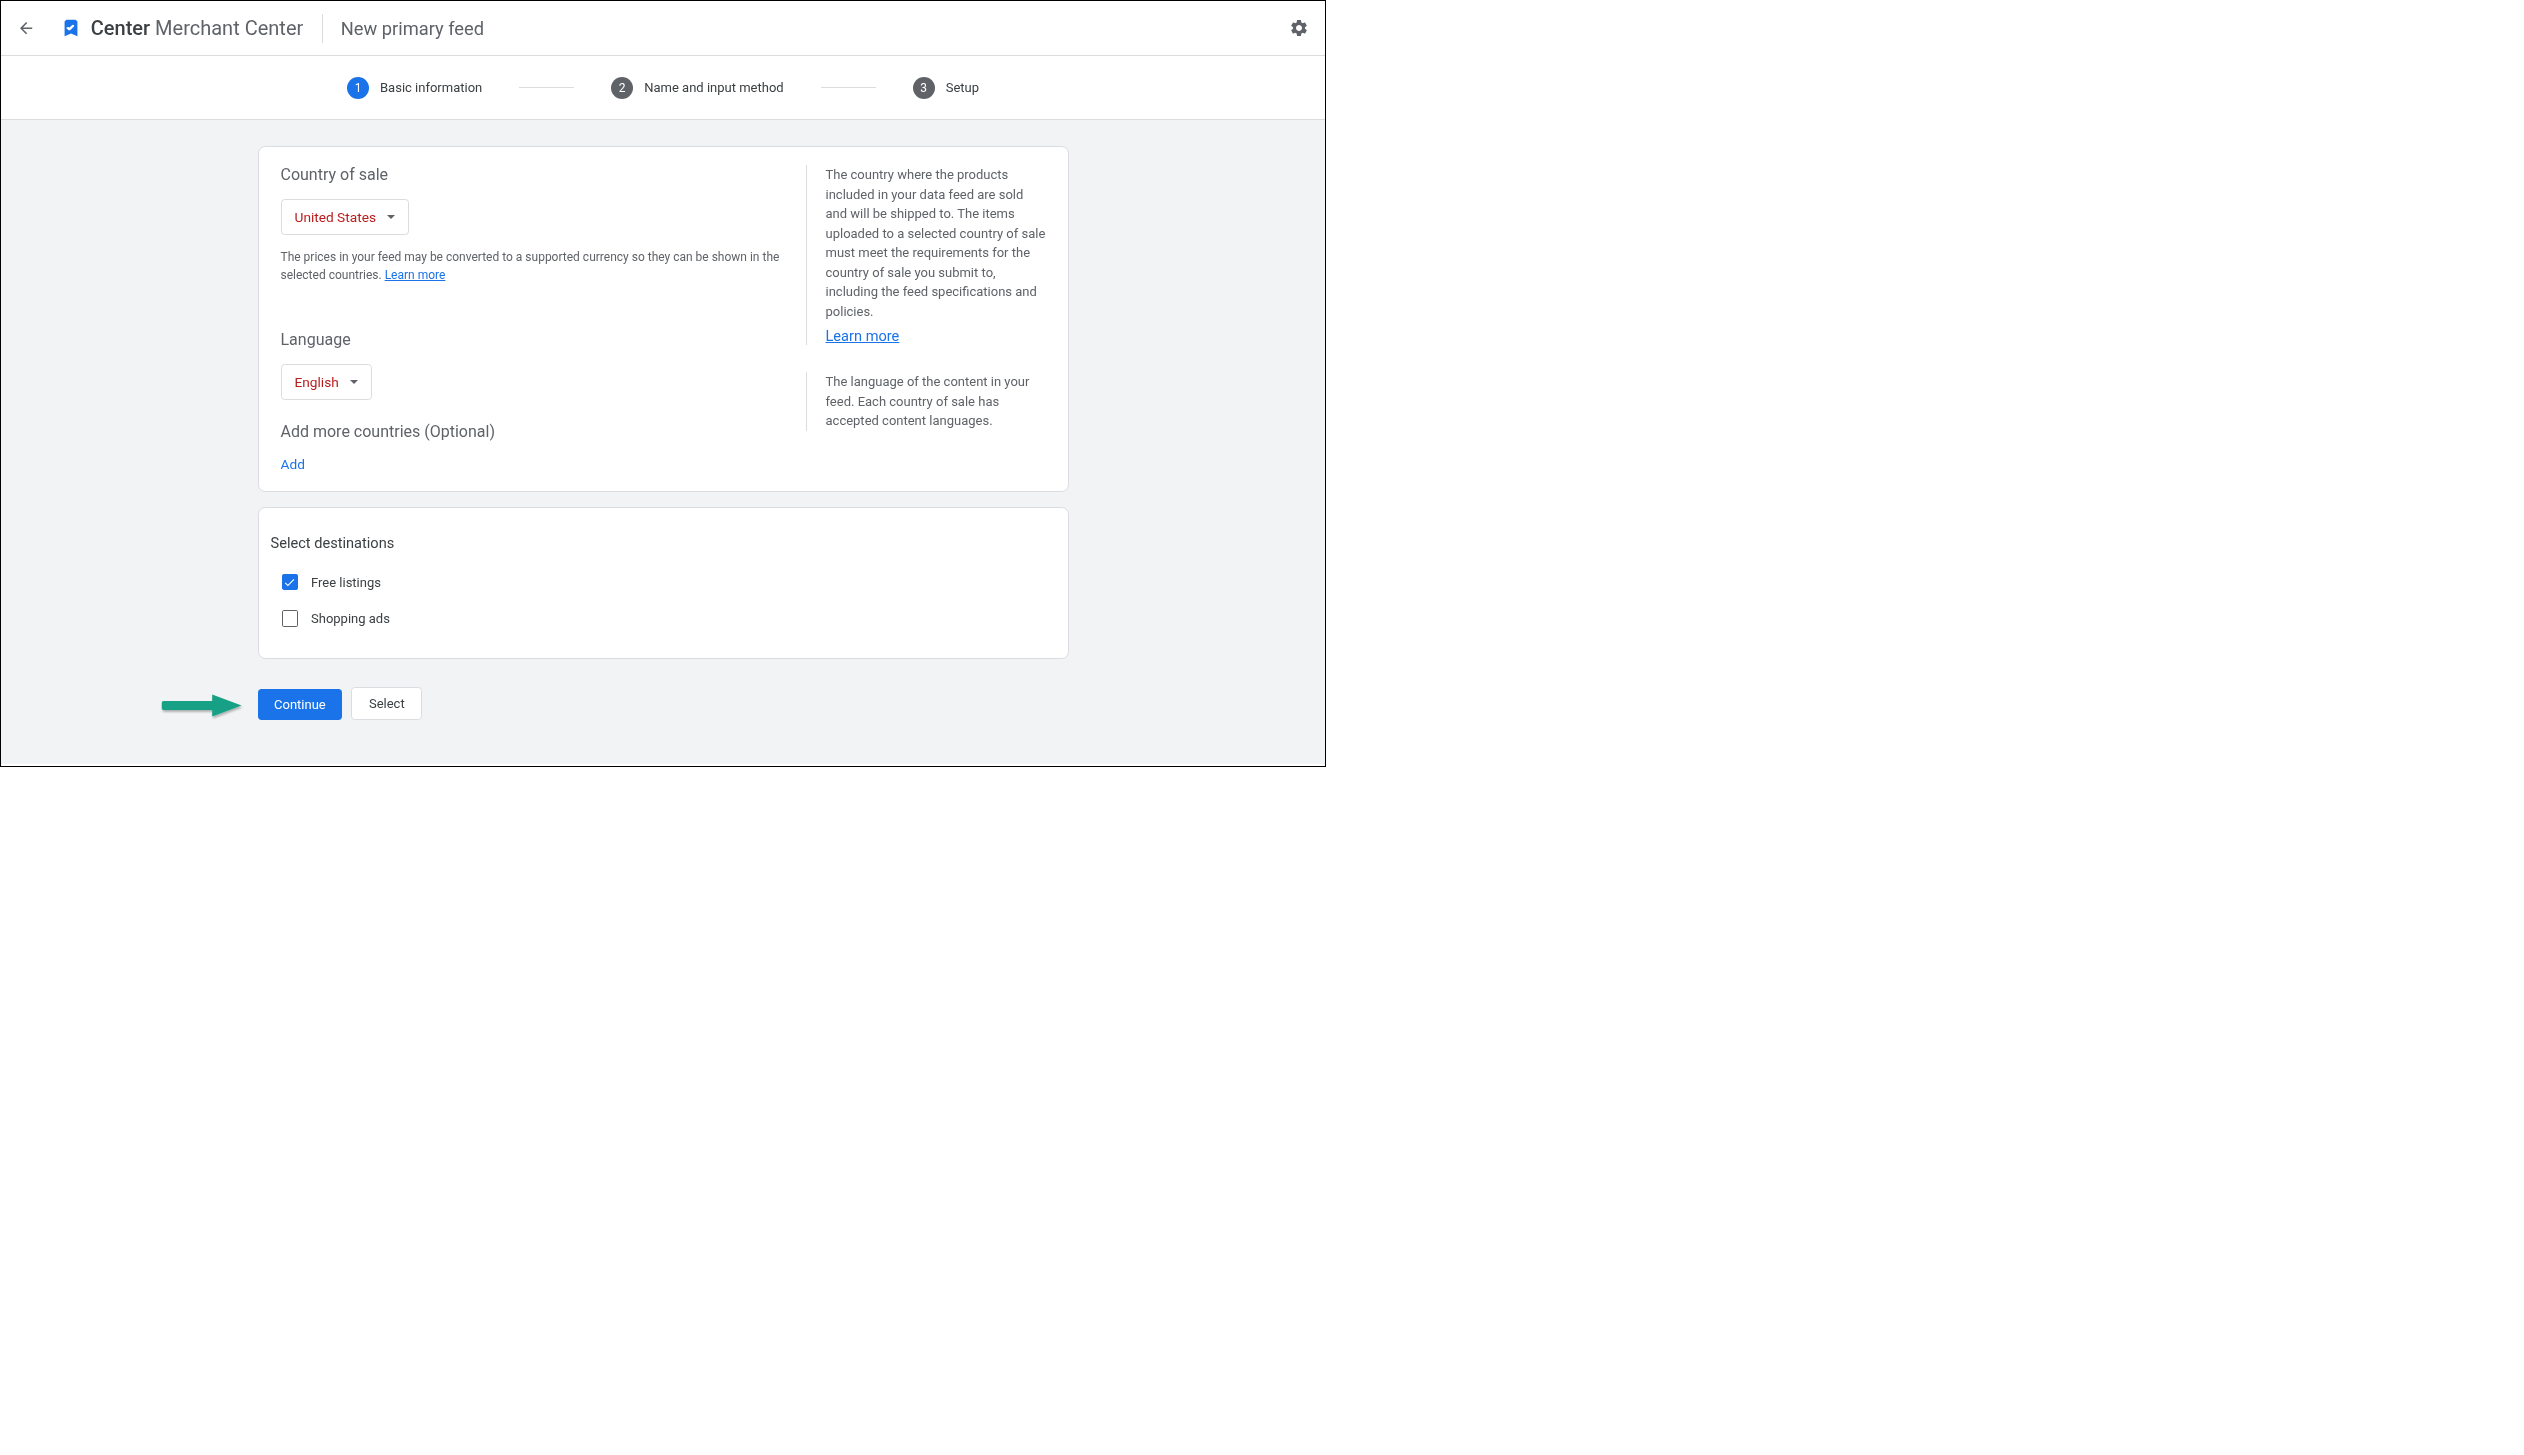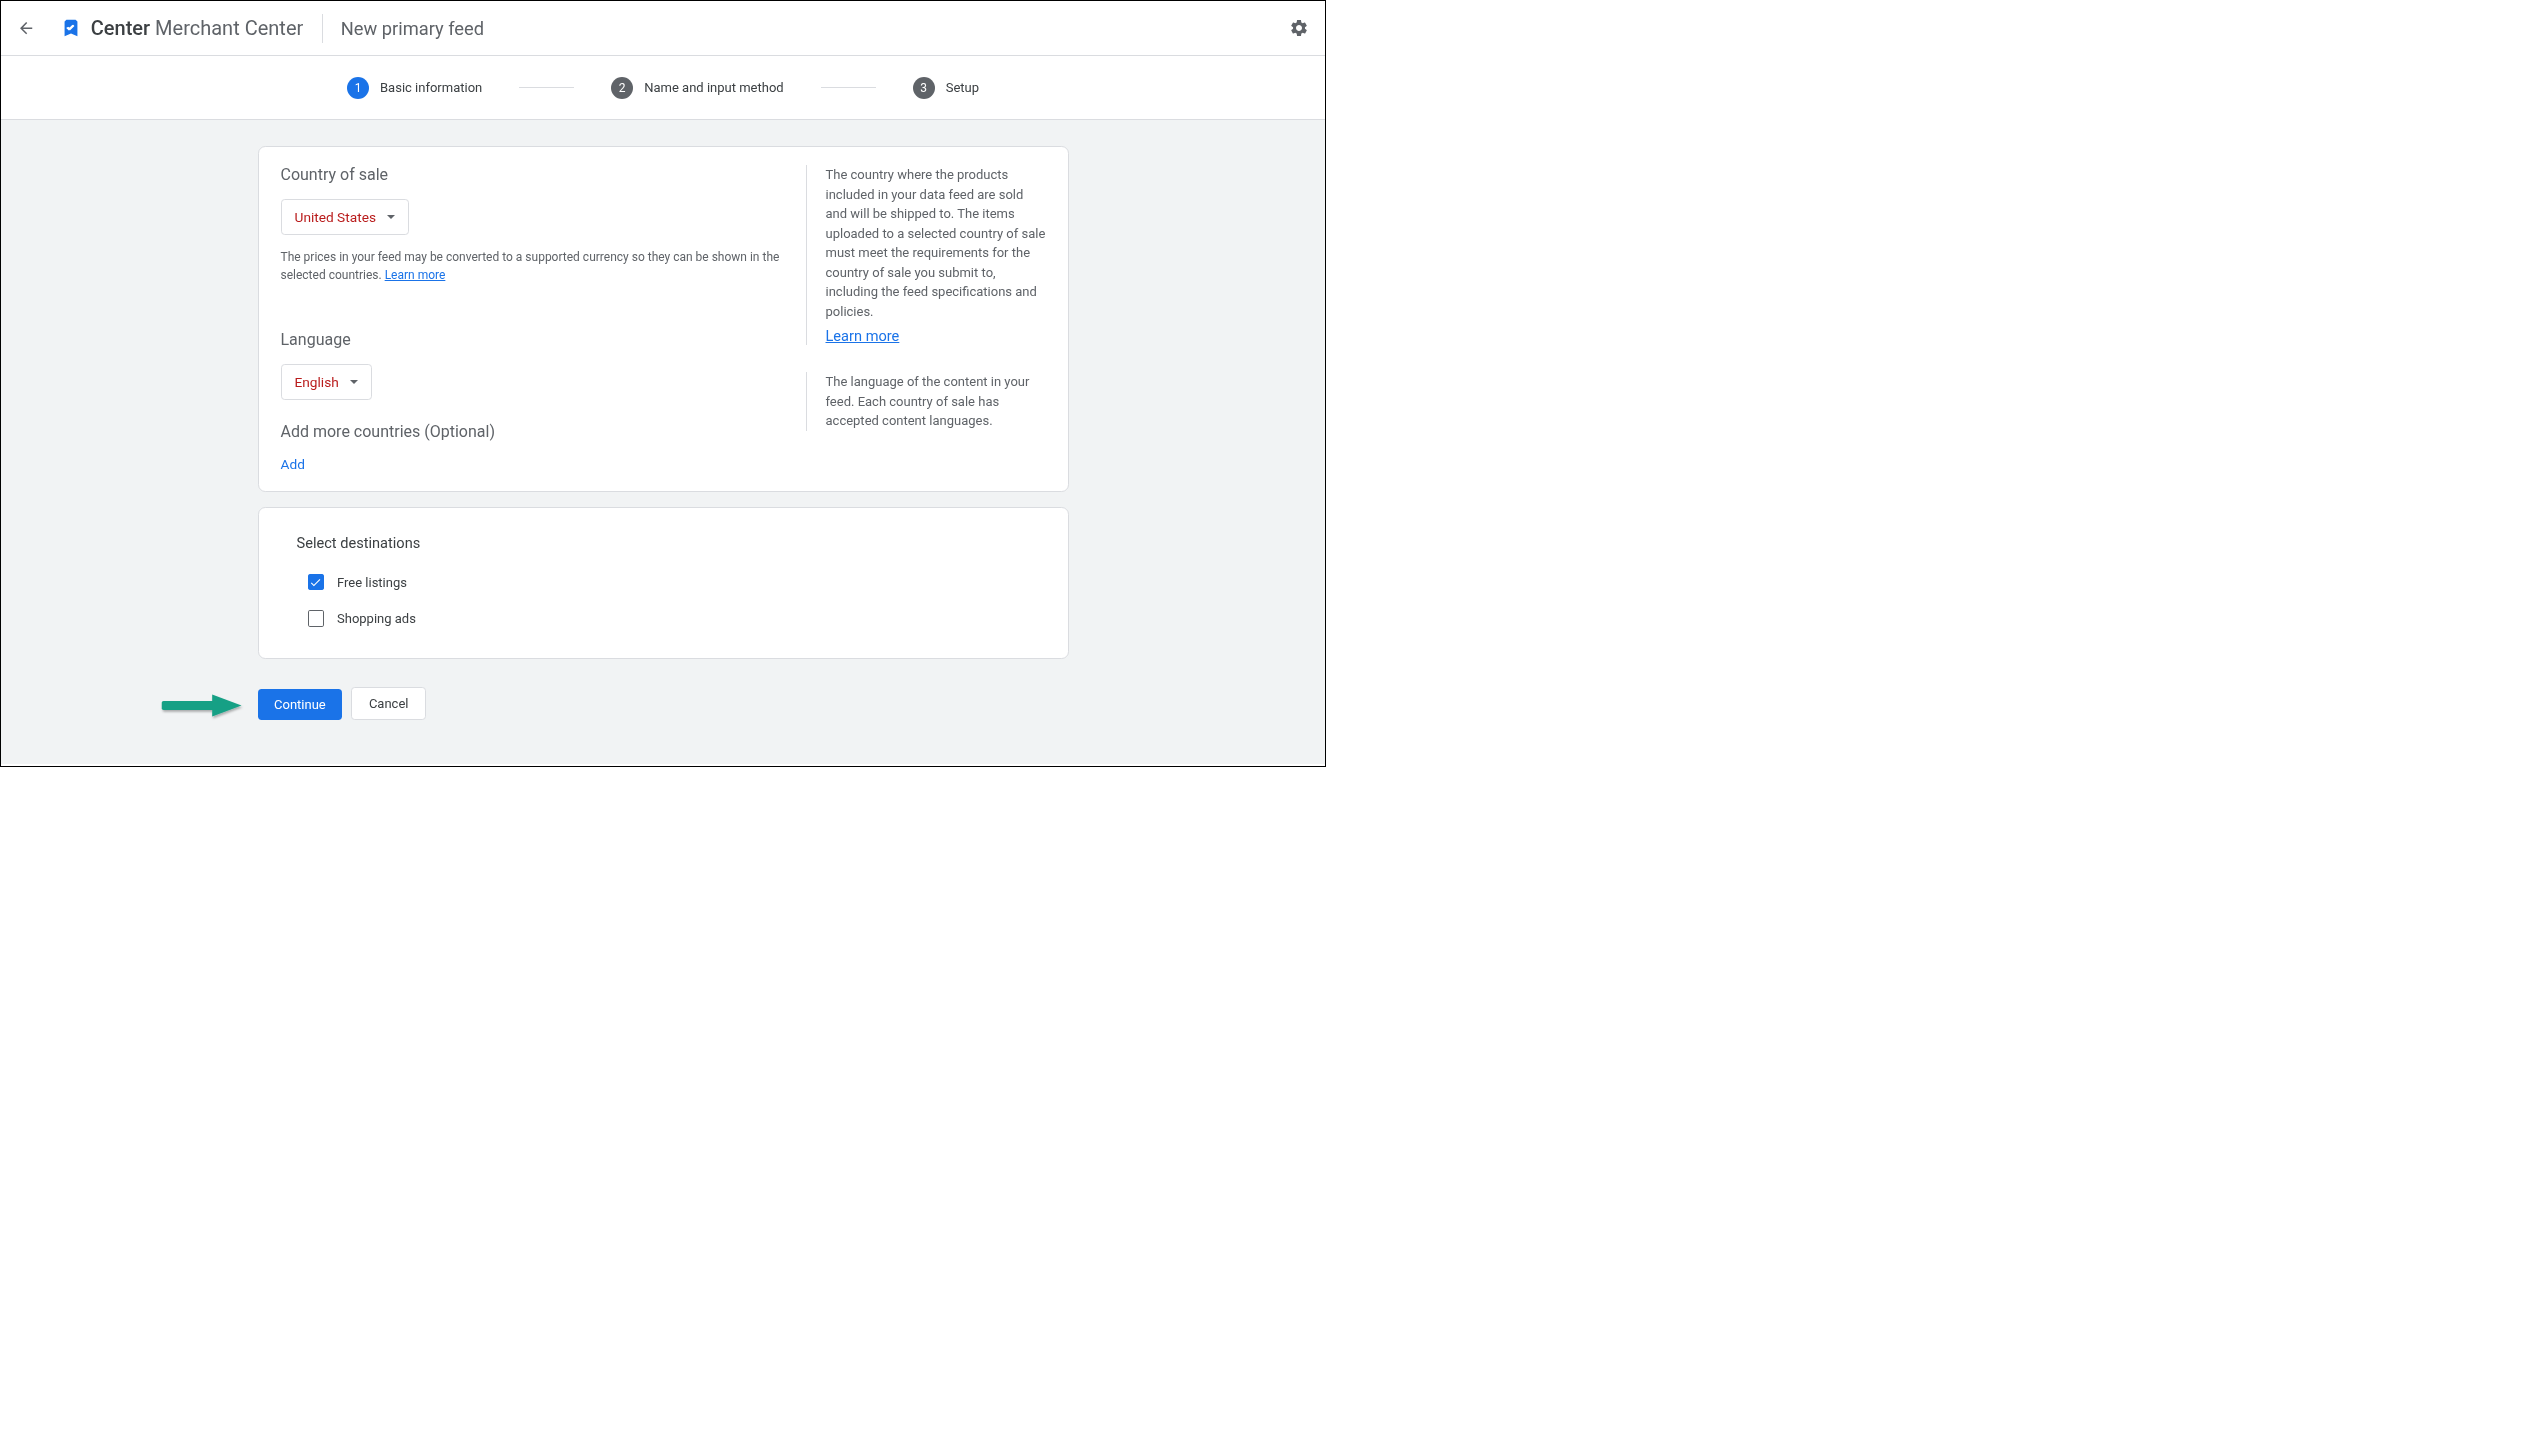--- a/index.html
+++ b/index.html
@@ -31,21 +31,21 @@
     .field-label { font-size: 16px; color: #5f6368; margin-bottom: 14.6px; }
     .dropdown { display: inline-flex; align-items: center; gap: 11px; padding: 9.2px 13px; border: 0.9px solid #dadce0; border-radius: 3.7px; font-size: 13.7px; color: #b91c1c; cursor: pointer; margin-bottom: 13px; }
     .dropdown-arrow { width: 0; height: 0; border-left: 4.6px solid transparent; border-right: 4.6px solid transparent; border-top: 4.6px solid #5f6368; }
     .helper-text { font-size: 12px; color: #5f6368; line-height: 1.5; }
     .link { color: #1a73e8; text-decoration: underline; cursor: pointer; }
     .info-text { font-size: 13px; color: #5f6368; line-height: 1.5; }
     
     .section-spacer { height: 46px; }
     .add-link { color: #1a73e8; font-size: 13.7px; cursor: pointer; margin-top: 14.6px; display: inline-block; }
     
-    .card2 .card-left { padding: 26px 38px; }
+    .card2 .card-left { padding: 26px 12px; }
     .section-title { font-size: 14.6px; color: #3c4043; margin-bottom: 22px; }
     .checkbox-row { display: flex; align-items: center; gap: 13px; margin-bottom: 20px; padding-left: 11px; }
     .checkbox { width: 16.5px; height: 16.5px; border: 1.8px solid #5f6368; border-radius: 1.8px; display: flex; align-items: center; justify-content: center; cursor: pointer; }
     .checkbox.checked { background: #1a73e8; border-color: #1a73e8; }
     .checkbox-label { font-size: 13px; color: #3c4043; }
     
     .actions { width: 811px; margin: 27.5px auto 0; display: flex; align-items: flex-end; gap: 9.2px; position: relative; }
     .btn { padding: 8.2px 16.5px; border-radius: 3.7px; font-size: 13px; cursor: pointer; border: none; }
     .btn-primary { background: #1a73e8; color: #fff; }
     .btn-secondary { background: #fff; color: #3c4043; border: 0.9px solid #dadce0; }
@@ -157,17 +157,17 @@
           <filter id="sh" x="-20%" y="-20%" width="140%" height="140%">
             <feDropShadow dx="1" dy="2" stdDeviation="1" flood-opacity="0.3"></feDropShadow>
           </filter>
         </defs>
       <g filter="url(#sh)">
         <rect x="5" y="13" width="58" height="10" fill="#19a085" rx="2"></rect>
         <path d="M60 6 L92 18 L60 30 Z" fill="#19a085"></path>
       </g>
     </svg>
     <button class="btn btn-primary">Continue</button>
-    <button class="btn btn-secondary">Cancel</button>
+    <button class="btn btn-secondary">Select</button>
   </div>
 
 </div>
 
 
 </body></html>

